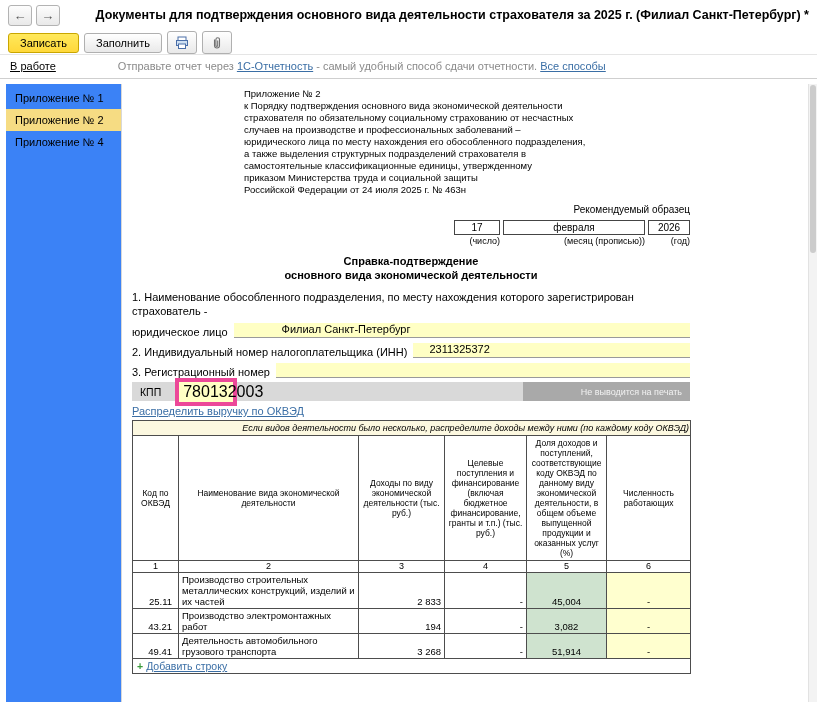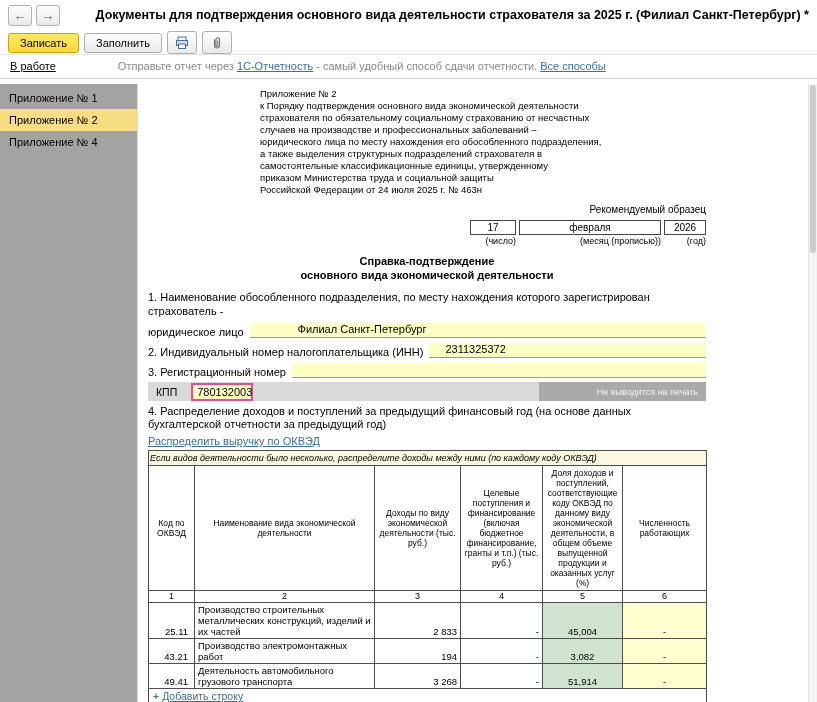--- a/index.html
+++ b/index.html
@@ -22,21 +22,21 @@
   .iconbtn { width:30px; height:23px; display:flex; align-items:center; justify-content:center; padding:0; }
 
   
   .statusbar { display:flex; align-items:center; padding:5px 10px 6px; border-bottom:1px solid #cfcfcf; font-size:11px; }
   .status-link { color:#000; text-decoration:underline; cursor:pointer; }
   .status-msg { color:#8a8a8a; margin-left:62px; }
   .blue-link { color:#3a6ea5; text-decoration:underline; cursor:pointer; }
 
   
   .body-row { position:absolute; top:84px; left:0; right:0; bottom:0; display:flex; }
-  .sidebar { width:138px; background:#a3a3a3; border-right:1px solid #d8d8d8; padding-top:3px; flex:none; }
+  .sidebar { width:116px; background:#3b82f6; border-right:1px solid #d8d8d8; padding-top:3px; flex:none;margin-left:6px; }
   .side-item { font-size:11px; padding:5px 9px; cursor:pointer; }
   .side-item.selected { background:#f6dc83; }
   .main { flex:1; position:relative; overflow:hidden; background:#fff; }
   .scrollbar { position:absolute; top:0; right:0; bottom:0; width:9px; background:#f3f3f3; border-left:1px solid #e2e2e2; }
   .thumb { position:absolute; top:1px; left:1px; right:1px; height:168px; background:#cccccc; border-radius:4px; }
 
   .content { margin:4px 0 0 10px; width:558px; font-size:11px; }
 
   .appendix { margin-left:112px; font-size:9.5px; line-height:12px; white-space:pre-line; }
   .rec-sample { text-align:right; font-size:10px; margin-top:8px; }
@@ -50,32 +50,32 @@
   .form-title { text-align:center; font-weight:bold; font-size:11px; margin-top:8px; line-height:14px; }
 
   .line { margin-top:8px; line-height:14px; }
   .frow { display:flex; align-items:flex-end; margin-top:5px; }
   .flabel { white-space:nowrap; }
   .ffield { flex:1; background:#ffffc4; border-bottom:1px solid #9a9a9a; margin-left:6px; min-height:15px; }
   .pad48 { padding-left:48px; } .pad16 { padding-left:16px; }
 
   .kpp-bar { margin-top:4px; height:19px; background:#d9d9d9; display:flex; align-items:center; }
   .kpp-label { margin-left:8px; font-size:10.5px; }
-  .kpp-input { margin-left:14px; width:62px; background:#ffffc4; border:2px solid #ec4899; font-size:11px; padding:1px 4px; }
+  .kpp-input { margin-left:14px; width:62px; background:#ffffc4; border:4px solid #ec4899; font-size:16px; padding:1px 4px; }
   .kpp-note { margin-left:auto; background:#a9a9a9; color:#f2f2f2; font-size:9px; height:100%;
               display:flex; align-items:center; padding:0 8px 0 58px; }
 
   .section4 { margin-top:4px; line-height:13px; }
   .dist-link { display:inline-block; margin-top:4px; font-size:11px; }
 
   
   .tblwrap { position:relative; margin-top:3px; }
   table.okved { border-collapse:collapse; table-layout:fixed; width:558px; }
   .okved td { border:1px solid #4d4d4d; overflow:hidden; }
-  .note-row td { background:#fcf8e0; font-style:italic; text-align:left; font-size:9px; padding:2px 1px; }
+  .note-row td { background:#fcf8e0; font-style:italic; text-align:right; font-size:9px; padding:2px 1px; }
   .hdr td { font-size:8.5px; line-height:10px; text-align:center; vertical-align:middle; padding:2px 2px; }
   .nums td { font-size:9px; text-align:center; padding:0 0 1px; }
   .drow td { font-size:9.5px; vertical-align:bottom; padding:1px 3px; }
   .c-code { text-align:right; padding-right:6px !important; position:relative; }
   .c-name { text-align:left; line-height:11px; }
   .c-num  { text-align:right; }
   .c-share{ text-align:center; background:#cfe3cf; }
   .c-work { text-align:center; background:#ffffcf; }
   .addrow td { font-size:10.5px; padding:1px 4px; }
   .plus { color:#3a9a3a; font-weight:bold; margin-right:3px; }
@@ -179,21 +179,20 @@
           <span class="flabel">3. Регистрационный номер</span>
           <div class="ffield"></div>
         </div>
 
         <div class="kpp-bar">
           <span class="kpp-label">КПП</span>
           <div class="kpp-input">780132003</div>
           <div class="kpp-note">Не выводится на печать</div>
         </div>
 
-        <div class="section4">4. Распределение доходов и поступлений за предыдущий финансовый год (на основе данных бухгалтерской отчетности за предыдущий год)</div>
         <a class="blue-link dist-link">Распределить выручку по ОКВЭД</a>
 
         <div class="tblwrap">
           <table class="okved">
             <colgroup>
               <col style="width:46px">
                 <col style="width:180px">
                 <col style="width:86px">
               <col style="width:82px">
                 <col style="width:80px">

